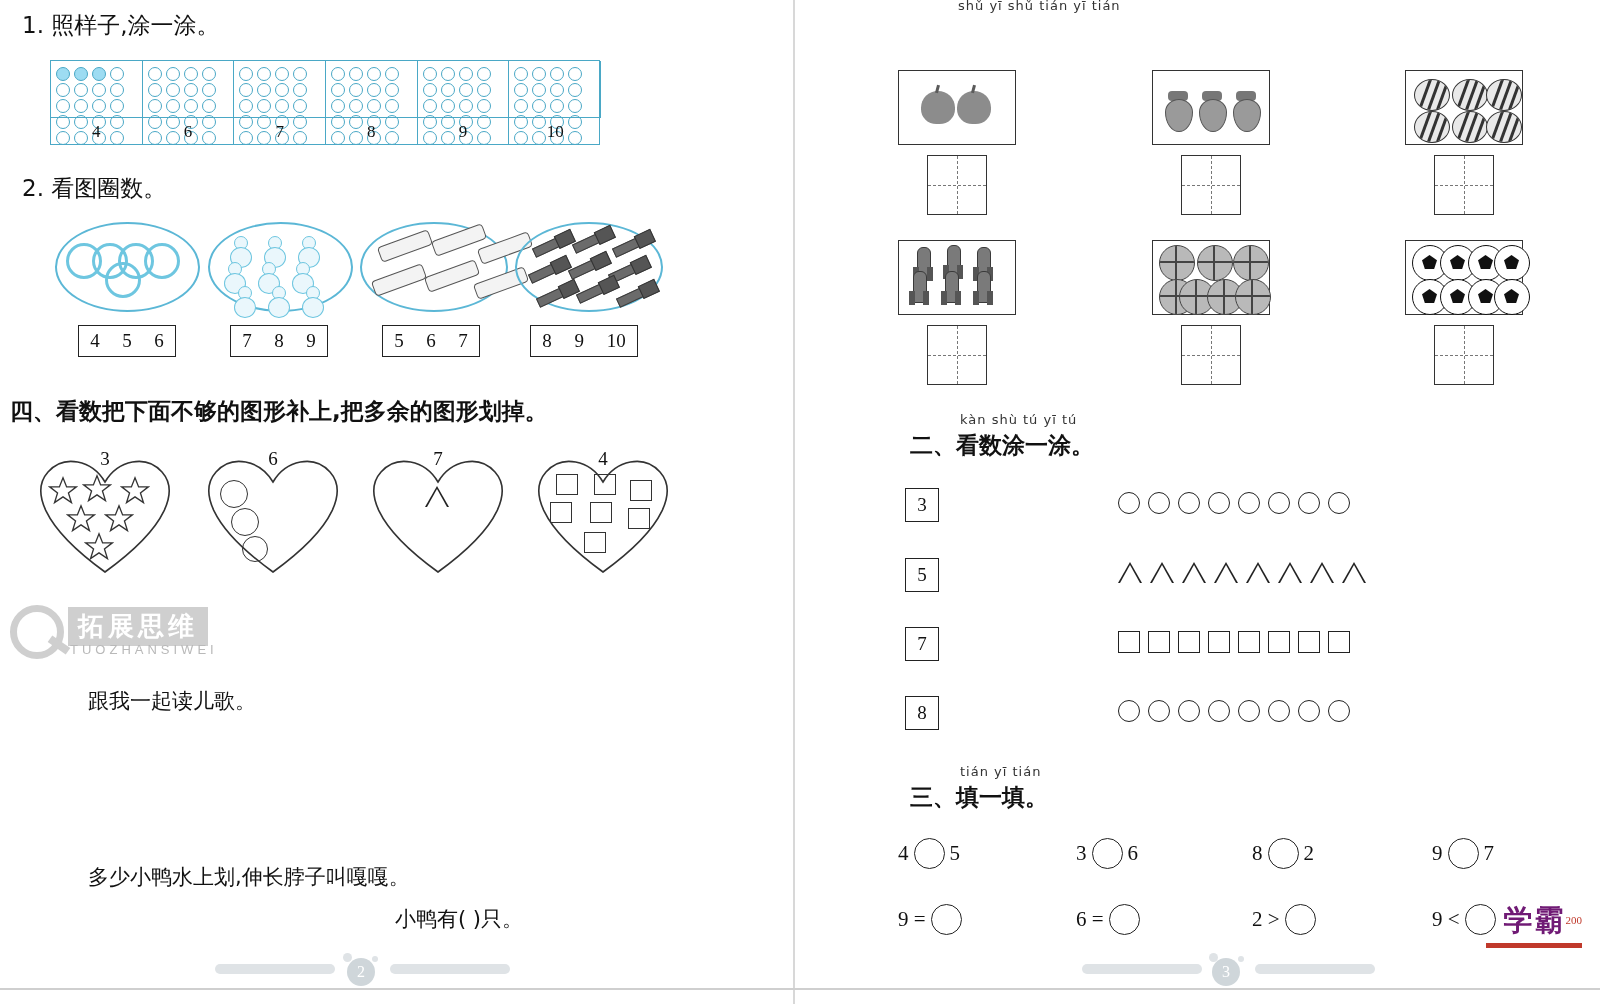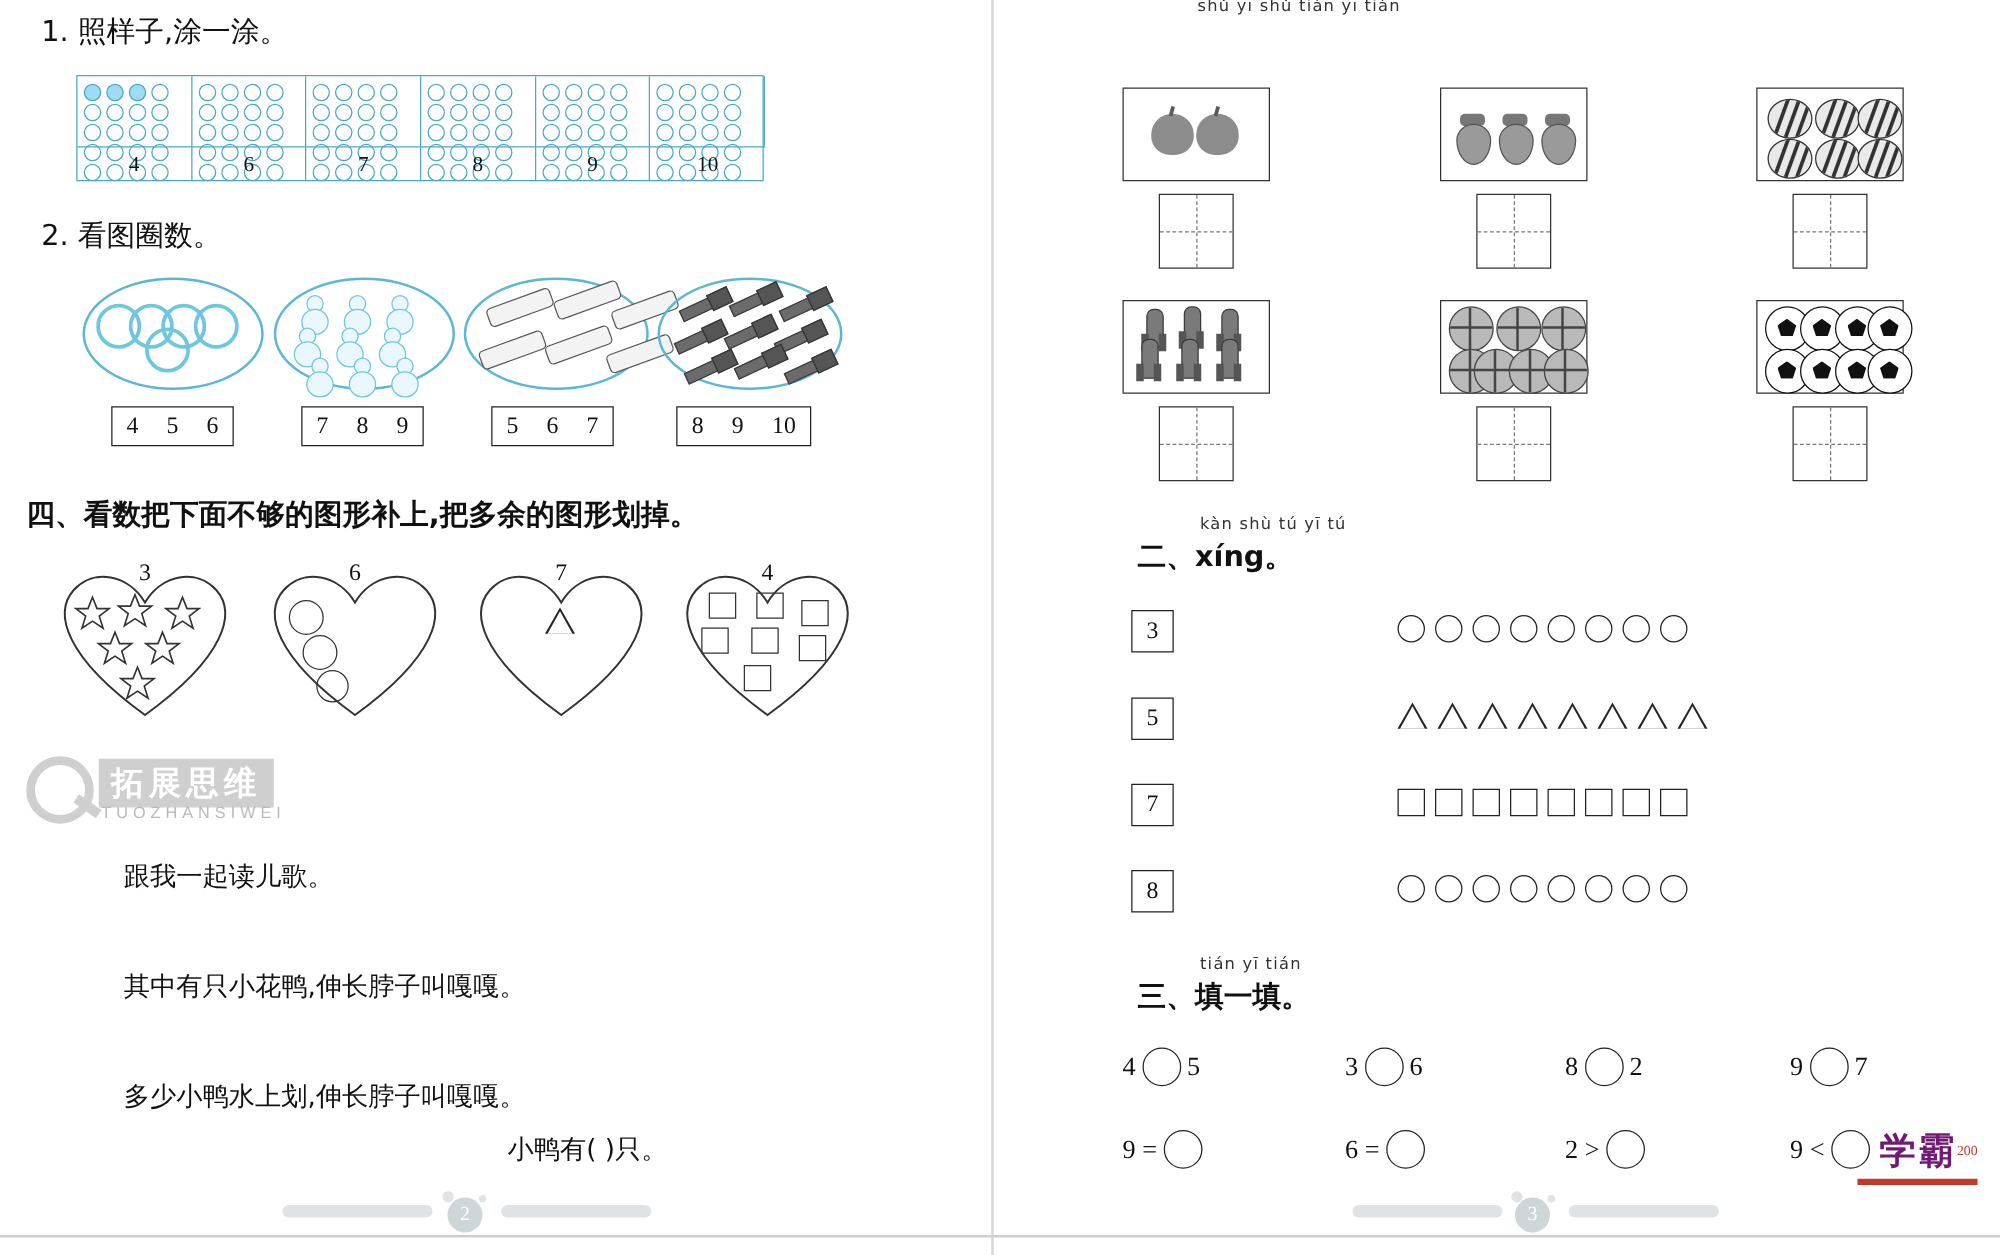--- a/index.html
+++ b/index.html
@@ -2,21 +2,21 @@
 <html><head>
 <meta charset="utf-8">
 <style>
   html,body{margin:0;padding:0;}
   body{
     width:1600px;height:1004px;background:#ffffff;
     font-family:"Liberation Serif","DejaVu Serif",serif;
     color:#111;overflow:hidden;position:relative;
   }
   .page{position:absolute;top:0;height:1004px;}
-  .left{left:11px;width:703px;}
+  .left{left:0;width:703px;}
   .right{left:800px;width:800px;}
   .divider{position:absolute;left:793px;top:0;width:2px;height:1004px;background:#d8d8d8;}
   .bottom-line{position:absolute;left:0;top:988px;width:1600px;height:2px;background:#cfcfcf;}
   .cn{font-family:"DejaVu Sans","Liberation Sans",sans-serif;}
   .pinyin{font-size:13px;color:#333;letter-spacing:1px;font-family:"DejaVu Sans",sans-serif;}
 
   
   .l-t1{position:absolute;left:22px;top:10px;font-size:23px;}
   .l-t2{position:absolute;left:22px;top:173px;font-size:23px;}
 
@@ -456,21 +456,20 @@
   </div>
 
   <div class="logo">
     <div class="q"></div>
     <div class="qtail"></div>
     <div class="lt1 cn">拓展思维</div>
     <div class="lt2">TUOZHANSIWEI</div>
   </div>
 
   <div class="poem" style="top:687px;">跟我一起读儿歌。</div>
-  <div class="poem" style="top:775px;">其中有只小花鸭,伸长脖子叫嘎嘎。</div>
   <div class="poem" style="top:863px;">多少小鸭水上划,伸长脖子叫嘎嘎。</div>
   <div class="poem-last">小鸭有(        )只。</div>
 
   <div class="foot">
     <div class="bar" style="left:215px;top:14px;width:120px;"></div>
     <div class="bar" style="left:390px;top:14px;width:120px;"></div>
     <div class="dot1" style="left:343px;top:3px;"></div>
     <div class="dot2" style="left:372px;top:6px;"></div>
     <div class="circle" style="left:347px;top:8px;">2</div>
   </div>
@@ -636,21 +635,21 @@
           <div class="pent"></div>
         </div>
         <div class="sball" style="left: 88px; top: 38px;">
           <div class="pent"></div>
         </div>
       </div>
   </div>
   <div class="ansbox" style="left:634px;top:325px;"></div>
 
   <div class="r-py2 pinyin">kàn shù tú  yī  tú</div>
-  <div class="r-t2 cn">二、xíng。</div>
+  <div class="r-t2 cn">二、看数涂一涂。</div>
 
   <div class="numbox" style="left:105px;top:488px;">3</div>
   <div class="shape-row" id="row0" style="left:318px;top:492px;">
       <div class="sh-c"></div>
       <div class="sh-c"></div>
       <div class="sh-c"></div>
       <div class="sh-c"></div>
       <div class="sh-c"></div>
       <div class="sh-c"></div>
       <div class="sh-c"></div>

